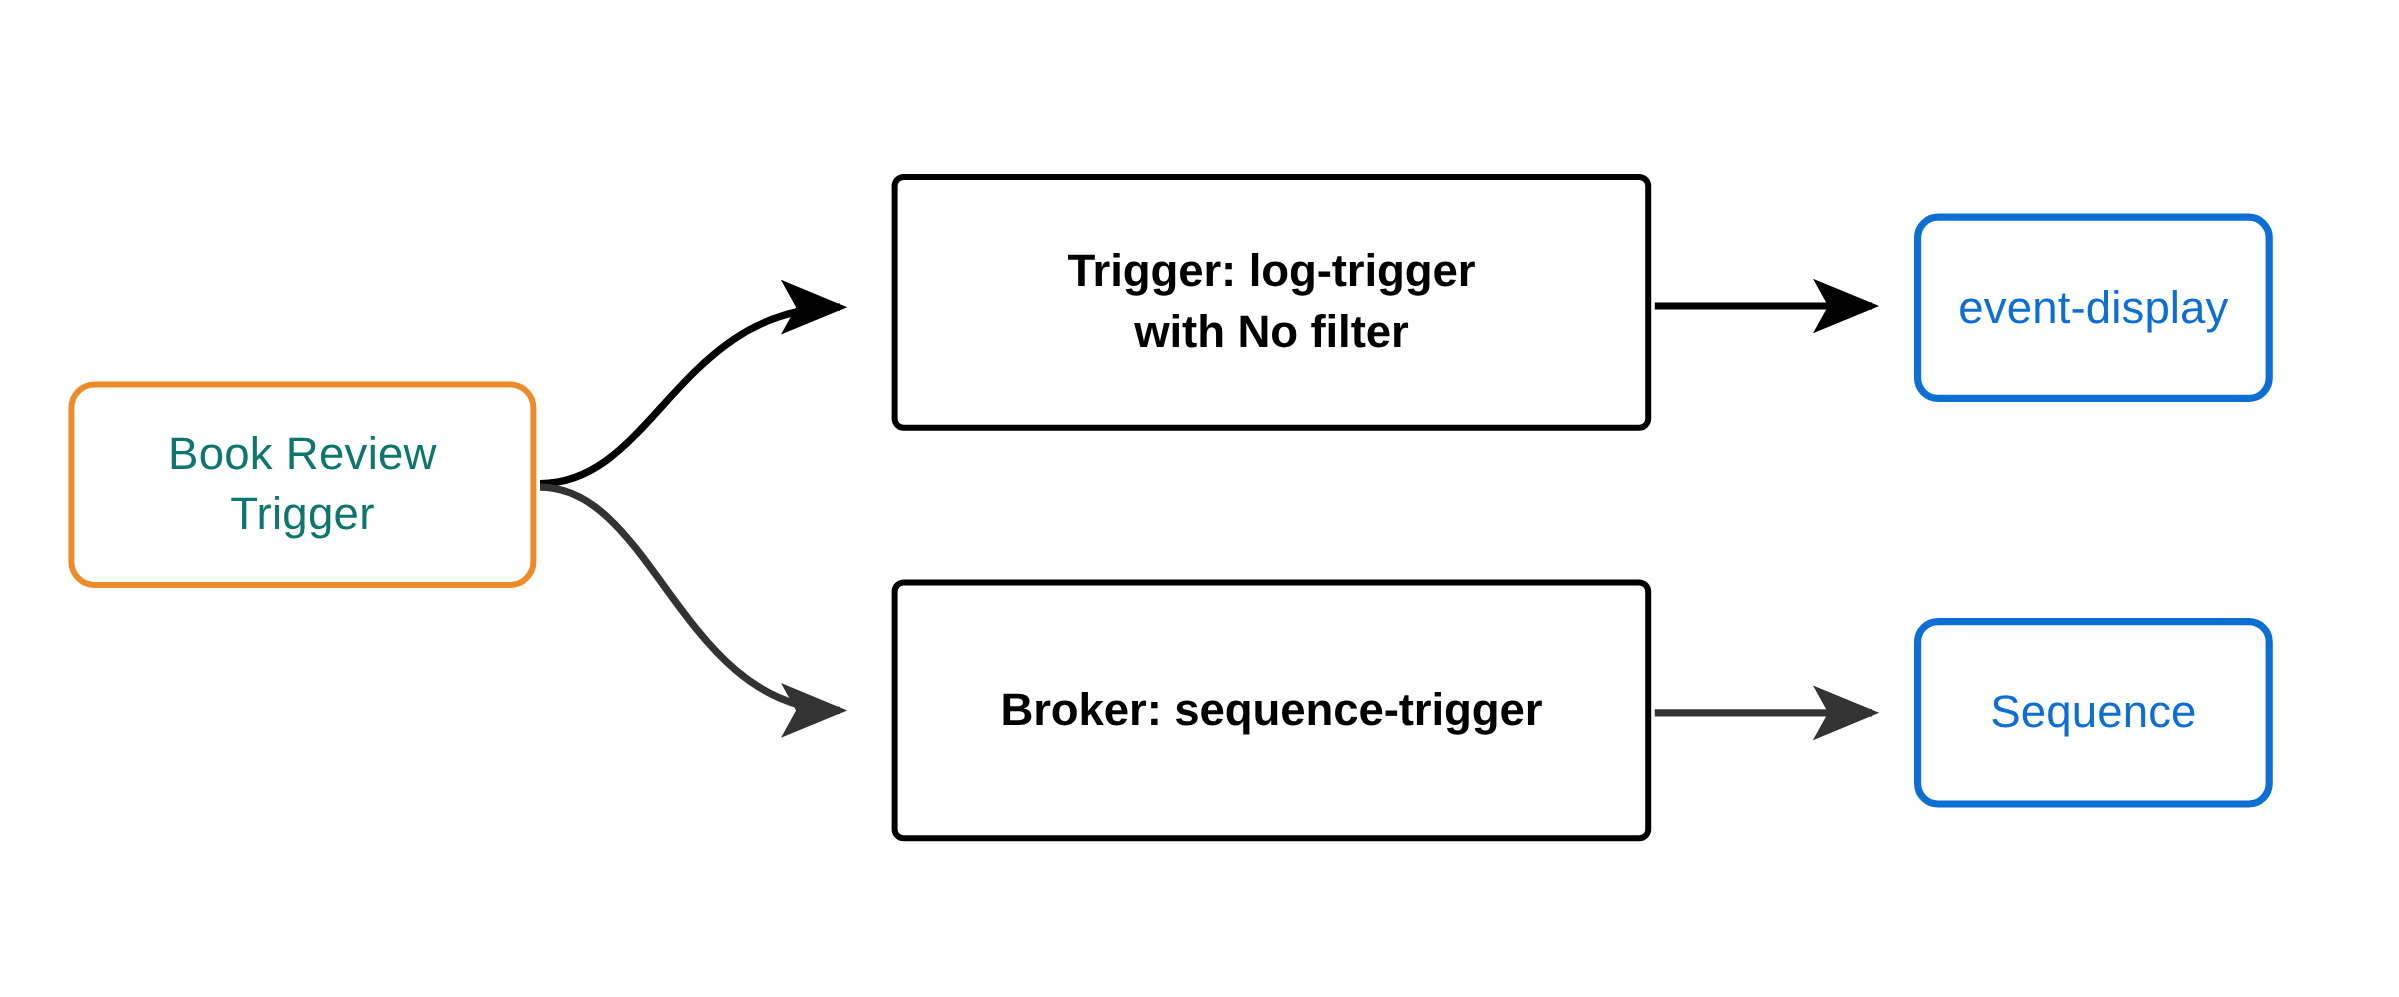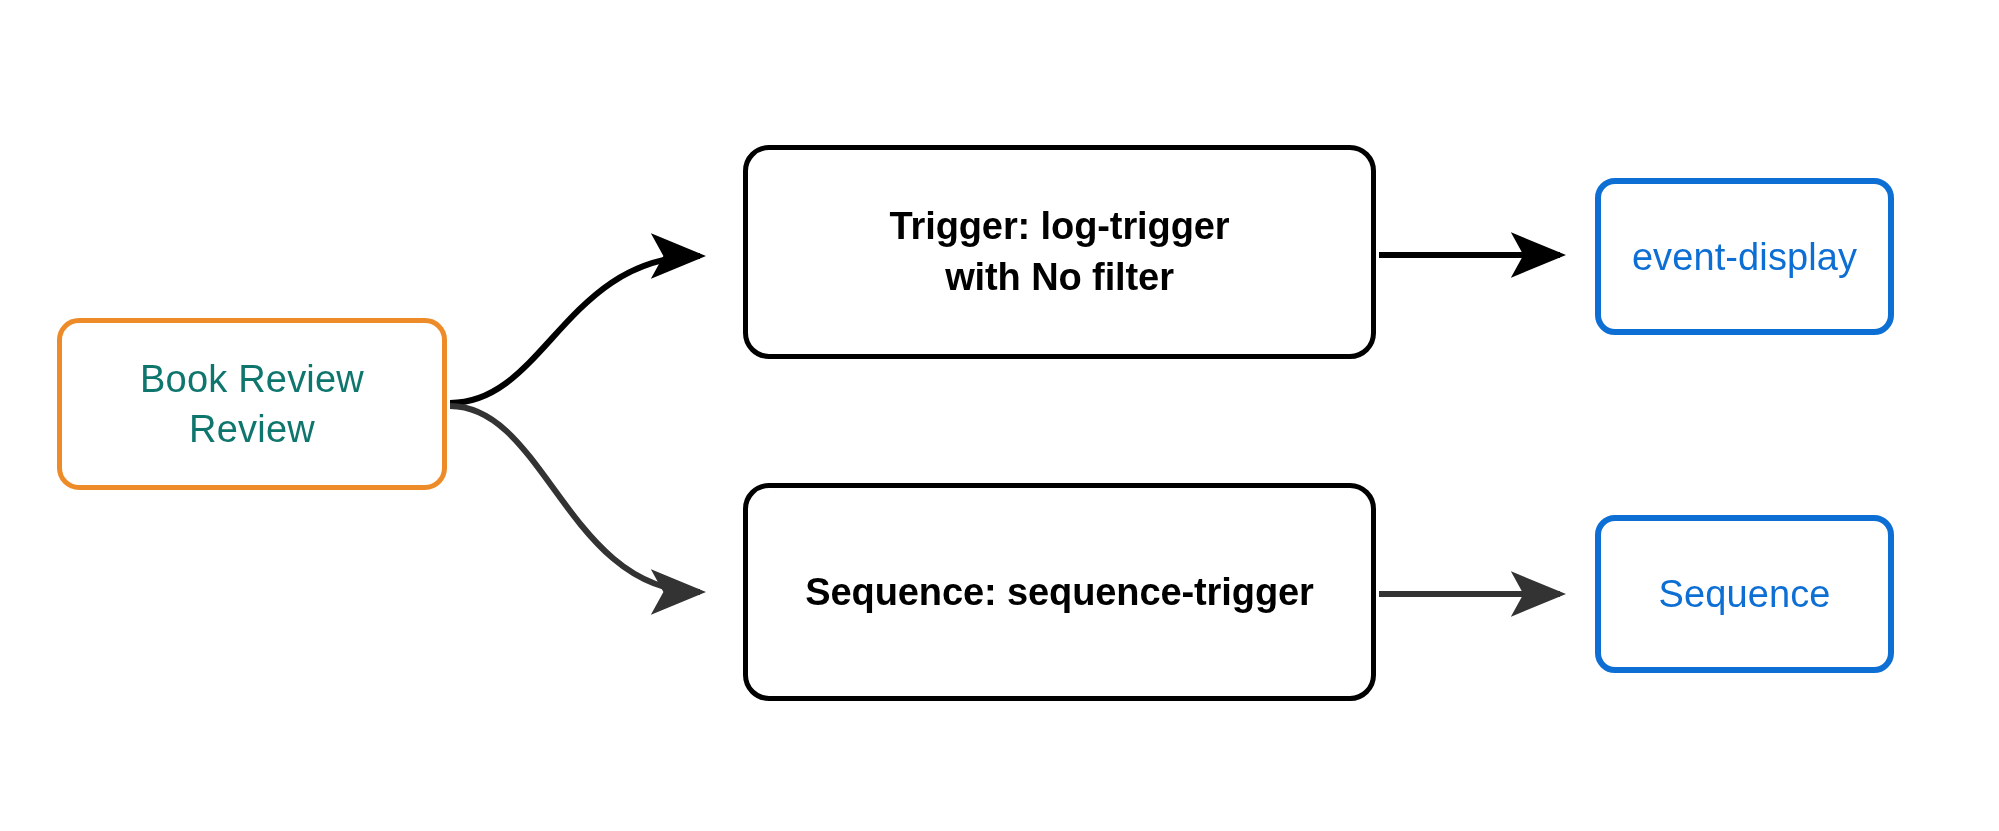--- a/index.html
+++ b/index.html
@@ -51,21 +51,21 @@
     line-height: 50px;
     font-weight: 400;
     letter-spacing: 0.2px;
   }
 
   
   .node-trigger {
     left: 743px;
     width: 633px;
     border: 5px solid #000000;
-    border-radius: 26px;
+    border-radius: 10px;
     align-items: center;
   }
   .node-trigger-1 {
     top: 145px;
     height: 214px;
   }
   .node-trigger-2 {
     top: 483px;
     height: 218px;
   }
@@ -127,30 +127,30 @@
 
     <path d="M 450,406 C 545,406 568,592 700,592" fill="none" stroke="#333333" stroke-width="6" stroke-linecap="butt" marker-end="url(#arrow-gray)"></path>
 
     <path d="M 1379,255 L 1560,255" fill="none" stroke="#000000" stroke-width="6" stroke-linecap="butt" marker-end="url(#arrow-black)"></path>
 
     <path d="M 1379,594 L 1560,594" fill="none" stroke="#333333" stroke-width="6" stroke-linecap="butt" marker-end="url(#arrow-gray)"></path>
   </svg>
 
   <div class="node node-broker">
     <span class="line">Book Review</span>
-    <span class="line">Review</span>
+    <span class="line">Trigger</span>
   </div>
 
   <div class="node node-trigger node-trigger-1">
     <span class="line-primary">Trigger: log-trigger</span>
     <span class="line-secondary">with No filter</span>
   </div>
 
   <div class="node node-trigger node-trigger-2">
-    <span class="line-primary">Sequence: sequence-trigger</span>
+    <span class="line-primary">Broker: sequence-trigger</span>
   </div>
 
   <div class="node node-target node-target-1">
     <span class="line">event-display</span>
   </div>
 
   <div class="node node-target node-target-2">
     <span class="line">Sequence</span>
   </div>
 

